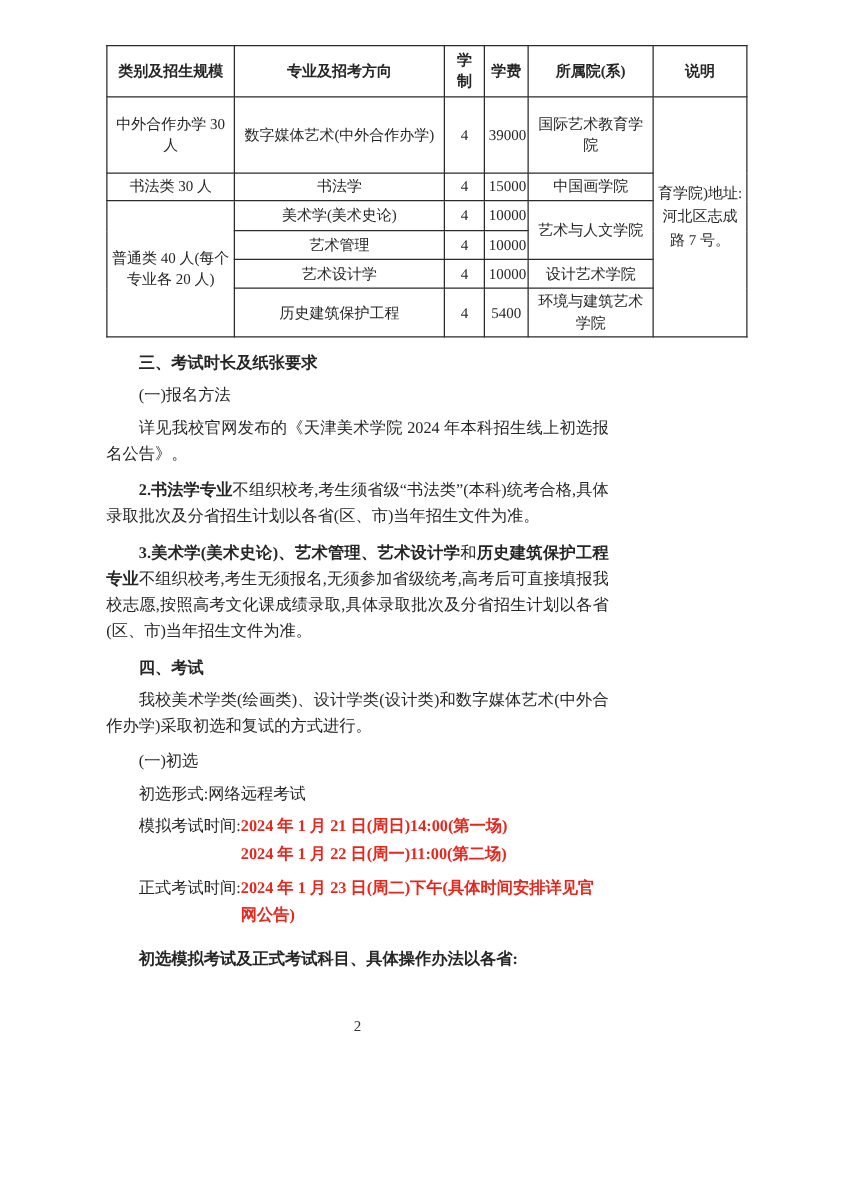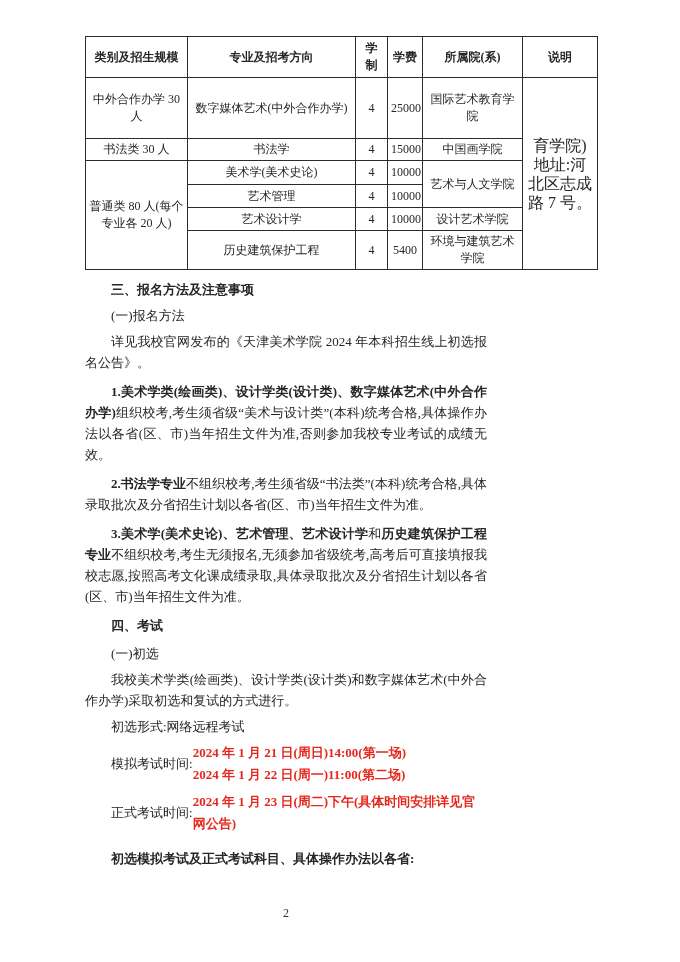--- a/index.html
+++ b/index.html
@@ -39,21 +39,21 @@
   col.c3 { width: 32px; }
   col.c4 { width: 35px; }
   col.c5 { width: 100px; }
   col.c6 { width: 75px; }
   td.cat { padding: 2px 10px; }
   td.major { white-space: nowrap; }
   td.remark {
     vertical-align: top;
     padding: 4px 3px;
     line-height: 19px;
-    font-size: 16px;
+    font-size: 12px;
   }
   tr.rh { height: 34px; }
   tr.r1 { height: 61px; }
   tr.r2 { height: 22px; }
   tr.r3 { height: 24px; }
   tr.r4 { height: 23px; }
   tr.r5 { height: 23px; }
   tr.r6 { height: 27px; }
 
   
@@ -63,21 +63,21 @@
     text-align: justify;
     margin: 5px 0;
   }
   .para.num { margin: 8px 0; }
   .h { font-weight: bold; }
   .mt12 { margin-top: 7px; }
   .red { color: var(--accent-red, #e5281e); font-weight: bold; }
 
   .time-row {
     display: flex;
-    align-items: center;
+    align-items: flex-start;
     padding-left: 26px;
     margin: 5px 0;
     line-height: 22px;
   }
   .time-row .label { white-space: nowrap; }
   .time-col { display: flex; flex-direction: column; }
 
   .req { margin-top: 13px; }
 
   .page-number {
@@ -107,33 +107,33 @@
         <th>专业及招考方向</th>
         <th>学制</th>
         <th>学费</th>
         <th>所属院(系)</th>
         <th>说明</th>
       </tr>
       <tr class="r1">
         <td class="cat">中外合作办学 30 人</td>
         <td class="major">数字媒体艺术(中外合作办学)</td>
         <td>4</td>
-        <td>25000</td>
+        <td>39000</td>
         <td>国际艺术教育学院</td>
         <td class="remark" rowspan="6">育学院)地址:河北区志成路 7 号。</td>
       </tr>
       <tr class="r2">
         <td class="cat">书法类 30 人</td>
         <td class="major">书法学</td>
         <td>4</td>
         <td>15000</td>
         <td>中国画学院</td>
       </tr>
       <tr class="r3">
-        <td class="cat" rowspan="4">普通类 80 人(每个专业各 20 人)</td>
+        <td class="cat" rowspan="4">普通类 40 人(每个专业各 20 人)</td>
         <td class="major">美术学(美术史论)</td>
         <td>4</td>
         <td>10000</td>
         <td rowspan="2">艺术与人文学院</td>
       </tr>
       <tr class="r4">
         <td class="major">艺术管理</td>
         <td>4</td>
         <td>10000</td>
       </tr>
@@ -147,38 +147,37 @@
         <td class="major">历史建筑保护工程</td>
         <td>4</td>
         <td>5400</td>
         <td>环境与建筑艺术学院</td>
       </tr>
     </tbody>
   </table>
 
   <div class="textbody">
 
-    <p class="para h">三、报名方法及注意事项</p>
+    <p class="para h">三、考试时长及纸张要求</p>
 
     <p class="para">(一)报名方法</p>
 
     <p class="para">详见我校官网发布的《天津美术学院 2024 年本科招生线上初选报名公告》。</p>
 
 
-    <p class="para num"><span class="h">1.美术学类(绘画类)、设计学类(设计类)、数字媒体艺术(中外合作办学)</span><span>组织校考,考生须省级“美术与设计类”(本科)统考合格,具体操作办法以各省(区、市)当年招生文件为准,否则参加我校专业考试的成绩无效。</span></p>
 
     <p class="para num"><span class="h">2.书法学专业</span><span>不组织校考,考生须省级“书法类”(本科)统考合格,具体录取批次及分省招生计划以各省(区、市)当年招生文件为准。</span></p>
 
     <p class="para num"><span class="h">3.美术学(美术史论)、艺术管理、艺术设计学</span><span>和</span><span class="h">历史建筑保护工程专业</span><span>不组织校考,考生无须报名,无须参加省级统考,高考后可直接填报我校志愿,按照高考文化课成绩录取,具体录取批次及分省招生计划以各省(区、市)当年招生文件为准。</span></p>
 
     <p class="para h mt12">四、考试</p>
 
+    <p class="para">我校美术学类(绘画类)、设计学类(设计类)和数字媒体艺术(中外合作办学)采取初选和复试的方式进行。</p>
+
     <p class="para mt12">(一)初选</p>
-
-    <p class="para">我校美术学类(绘画类)、设计学类(设计类)和数字媒体艺术(中外合作办学)采取初选和复试的方式进行。</p>
 
     <p class="para">初选形式:网络远程考试</p>
 
     <div class="time-row">
       <span class="label">模拟考试时间:</span>
       <div class="time-col">
         <span class="red">2024 年 1 月 21 日(周日)14:00(第一场)</span>
         <span class="red">2024 年 1 月 22 日(周一)11:00(第二场)</span>
       </div>
     </div>

